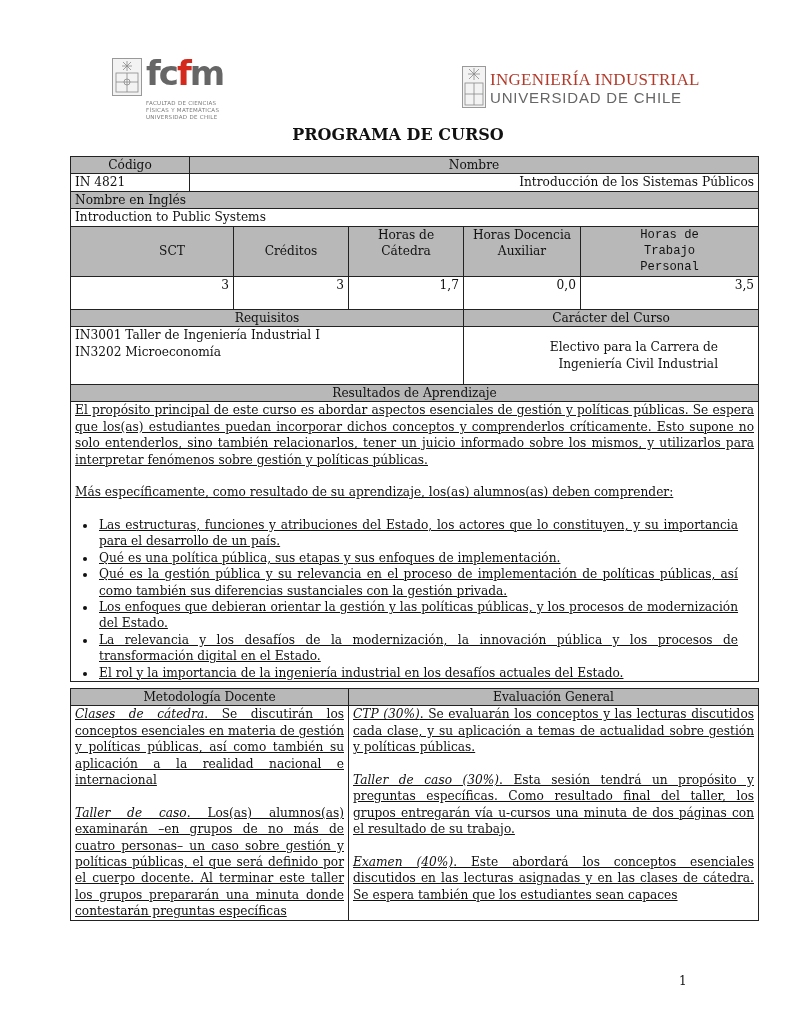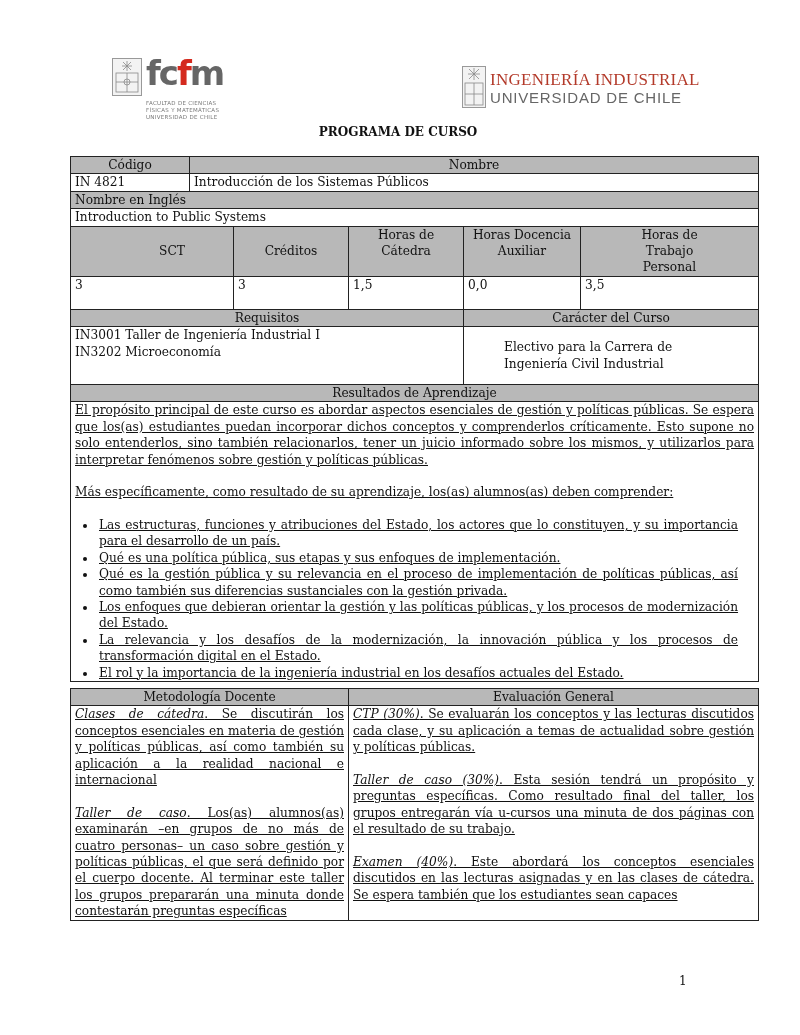--- a/index.html
+++ b/index.html
@@ -15,29 +15,29 @@
                font-size: 34px; font-weight: bold; letter-spacing: -2px; color: #666; line-height: 34px; }
   .fcfm-text .red { color: #d42a1e; }
   .fcfm-sub { position: absolute; left: 38px; top: 56px; font-family: "DejaVu Sans", sans-serif;
               font-size: 5.5px; line-height: 7px; color: #777; letter-spacing: 0.3px; }
   .ii-l1 { position: absolute; left: 30px; top: 11px; font-family: "Liberation Serif", serif;
            font-size: 17px; color: #b33a2a; letter-spacing: 0.3px; white-space: nowrap; line-height: 18px; }
   .ii-l2 { position: absolute; left: 30px; top: 29px; font-family: "Liberation Sans", sans-serif;
            font-size: 15px; color: #666; letter-spacing: 0.8px; white-space: nowrap; line-height: 17px; }
 
   .doc-title { position: absolute; left: 0; width: 796px; top: 125px; text-align: center;
-               font-size: 12px; font-weight: bold; }
+               font-size: 16px; font-weight: bold; }
 
   
   table { border-collapse: collapse; position: absolute; table-layout: fixed; font-size: 12.2px;
           font-family: "DejaVu Serif", "Liberation Serif", serif; }
   td { border: 1.3px solid #222; padding: 0 4px; vertical-align: top; line-height: 16.4px; }
   td.hd { background: #b8b8b8; text-align: center; }
   td.hdl { background: #b8b8b8; text-align: left; }
-  td.c { text-align: left; }
+  td.c { text-align: right; }
   .t1 { left: 70px; top: 156px; width: 688px; }
   .t2 { left: 70px; top: 688px; width: 688px; }
   .body-text { text-align: justify; text-decoration: underline; }
   .body-text p { margin: 0; }
   .body-text p + p { margin-top: 16.4px; }
   ul.bullets { margin: 16px 16px 0 0; padding-left: 22px; }
   ul.bullets li { text-align: justify; padding-left: 2px; }
   em { font-style: italic; }
   .page-num { position: absolute; left: 679px; top: 974px; font-size: 12px; }
 </style>
@@ -111,26 +111,26 @@
       <td class="hdl" colspan="6">Nombre en Inglés</td>
     </tr>
     <tr>
       <td colspan="6">Introduction to Public Systems</td>
     </tr>
     <tr style="height:34px;">
       <td class="hd" colspan="2" style="vertical-align:middle;padding-left:44px;">SCT</td>
       <td class="hd" style="vertical-align:middle;">Créditos</td>
       <td class="hd">Horas de Cátedra</td>
       <td class="hd">Horas Docencia Auxiliar</td>
-      <td class="hd" style="padding:0 40px;">Horas de Trabajo Personal</td>
+      <td class="hd" style="padding:0 40px;font-family:Liberation Mono, monospace;">Horas de Trabajo Personal</td>
     </tr>
     <tr style="height:33px;">
       <td class="c" colspan="2">3</td>
       <td class="c">3</td>
-      <td class="c">1,5</td>
+      <td class="c">1,7</td>
       <td class="c">0,0</td>
       <td class="c">3,5</td>
     </tr>
     <tr>
       <td class="hd" colspan="4">Requisitos</td>
       <td class="hd" colspan="2">Carácter del Curso</td>
     </tr>
     <tr>
       <td colspan="4">
         <div>IN3001 Taller de Ingeniería Industrial I</div>

